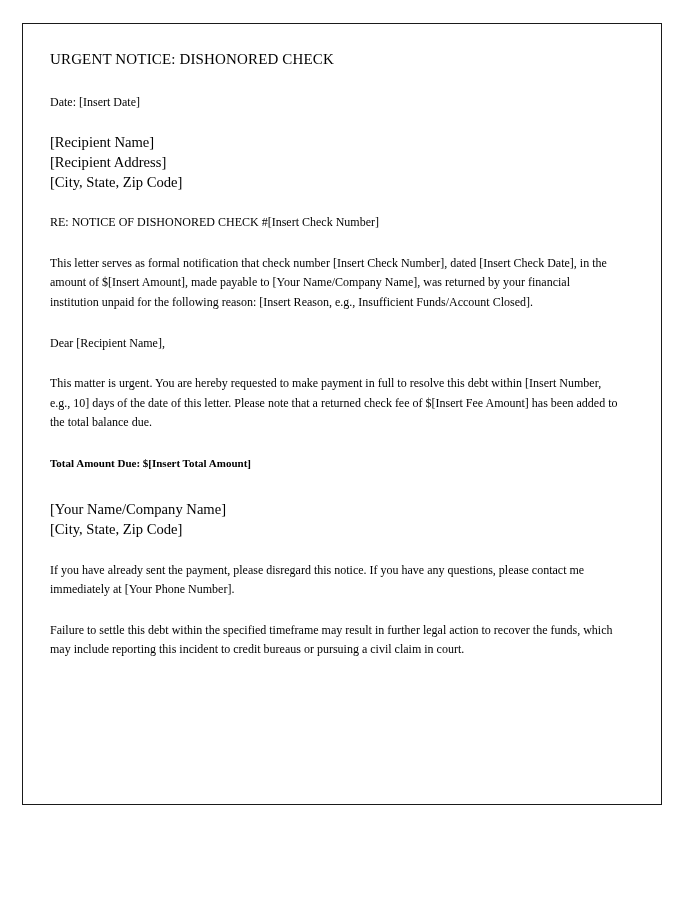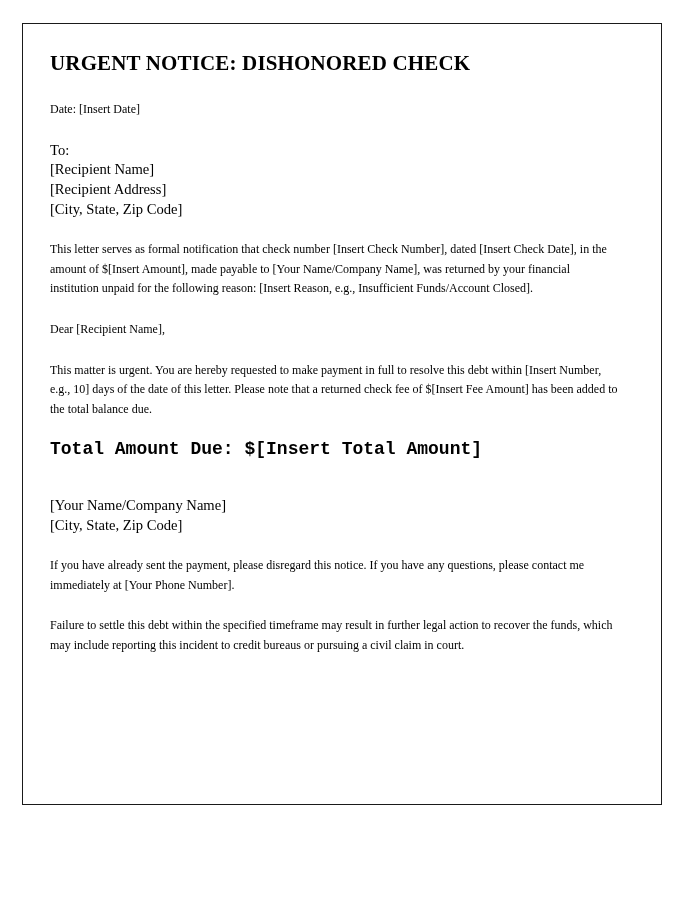--- a/index.html
+++ b/index.html
@@ -25,22 +25,22 @@
     box-sizing: border-box;
     background: #ffffff;
     overflow: hidden;
   }
 
   #content {
     padding: 26px 41px 0 27px;
   }
 
   .doc-title {
-    font-size: 21px;
-    font-weight: bold;
+    font-size: 15px;
+    font-weight: normal;
     letter-spacing: 0.15px;
     margin: 0 0 24px 0;
     line-height: 1.25;
   }
 
   p.block {
     font-size: 12px;
     line-height: 19.6px;
     margin: 0 0 21px 0;
     text-align: left;
@@ -49,44 +49,43 @@
   .addr-block {
     font-size: 14.6px;
     line-height: 19.6px;
     margin: 0 0 21px 0;
   }
   .addr-block div {
     white-space: pre;
   }
 
   .bold-line {
-    font-size: 18px;
+    font-size: 11px;
     line-height: 19.6px;
     font-weight: bold;
-    margin: 0 0 36px 0;
-    font-family: Liberation Mono, monospace;
+    margin: 0 0 27px 0;
   }
 </style>
 </head>
 <body>
 
 <div id="page">
   <div id="content">
 
     <h1 class="doc-title">URGENT NOTICE: DISHONORED CHECK</h1>
 
     <p class="block">Date: [Insert Date]</p>
 
     <div class="addr-block">
-      <div>To:</div>
       <div>[Recipient Name]</div>
       <div>[Recipient Address]</div>
       <div>[City, State, Zip Code]</div>
     </div>
 
+    <p class="block">RE: NOTICE OF DISHONORED CHECK #[Insert Check Number]</p>
 
     <p class="block">This letter serves as formal notification that check number [Insert Check Number], dated [Insert Check Date], in the amount of $[Insert Amount], made payable to [Your Name/Company Name], was returned by your financial institution unpaid for the following reason: [Insert Reason, e.g., Insufficient Funds/Account Closed].</p>
 
     <p class="block">Dear [Recipient Name],</p>
 
     <p class="block">This matter is urgent. You are hereby requested to make payment in full to resolve this debt within [Insert Number, e.g., 10] days of the date of this letter. Please note that a returned check fee of $[Insert Fee Amount] has been added to the total balance due.</p>
 
     <p class="bold-line">Total Amount Due: $[Insert Total Amount]</p>
 
 

